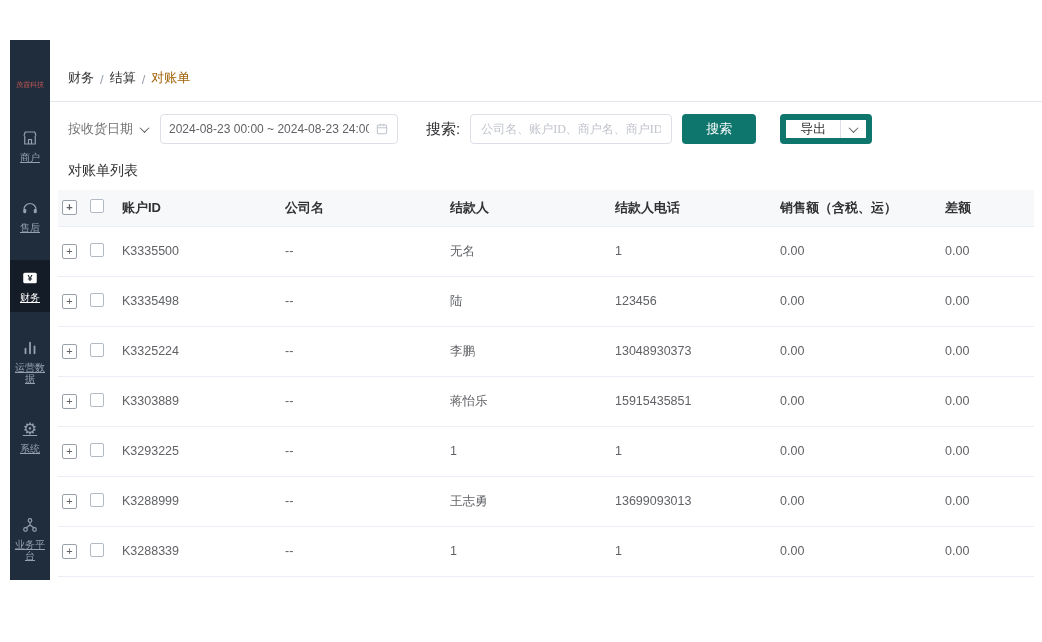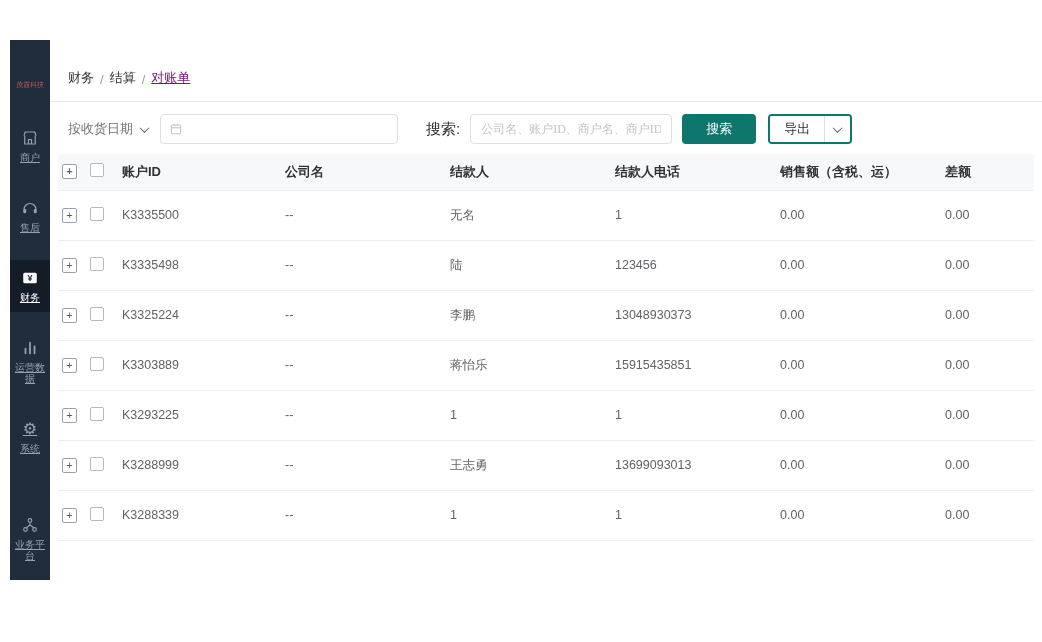--- a/index.html
+++ b/index.html
@@ -20,39 +20,39 @@
   .side-item .uni { font-size:16px; line-height:18px; }
   .side-item.active { background:#141c28; color:#ffffff; }
   .side-item.bottom { margin-top:auto; margin-bottom:10px; }
 
   
   .main { flex:1; display:flex; flex-direction:column; min-width:0; }
 
   .breadcrumb-bar { height:62px; display:flex; align-items:flex-end; padding:0 0 14px 18px;
                     border-bottom:1px solid #e4e7ed; font-size:13px; color:#303133; }
   .breadcrumb-bar .sep { color:#97a0ae; margin:0 6px; }
-  .breadcrumb-bar .current { color:#701a75;text-decoration:underline; }
+  .breadcrumb-bar .current { color:#a16207; }
 
   .filter-bar { display:flex; align-items:center; padding:12px 18px 10px 18px; gap:10px; }
   .date-type { display:flex; align-items:center; gap:8px; font-size:13px; color:#737373;
                cursor:pointer; margin-right:2px; }
   .chev { width:7px; height:7px; border-right:1.5px solid #606266; border-bottom:1.5px solid #606266;
           transform:rotate(45deg) translate(-1px,-1px); display:inline-block; }
   .date-input { width:238px; height:30px; border:1px solid #dcdfe6; border-radius:4px;
                 display:flex; align-items:center; padding:0 8px; gap:6px; }
   .date-input input { border:none; outline:none; flex:1; font-size:12px; color:#606266;
                       font-family:inherit; background:transparent; }
   .search-label { font-size:15px; color:#303133; margin-left:18px; }
   .search-input { width:202px; height:30px; border:1px solid #dcdfe6; border-radius:4px;
                   padding:0 10px; font-size:12px; color:#606266; outline:none; font-family:Liberation Serif, serif; }
   .search-input::placeholder { color:#c0c4cc; }
   .btn-primary { height:30px; padding:0 24px; background:#0f766e; color:#fff; border:none;
                  border-radius:4px; font-size:13px; cursor:pointer; font-family:inherit; }
-  .split-btn { display:flex; height:30px; border:2px solid #0f766e; border-radius:4px;
-               overflow:hidden; margin-left:2px; }
+  .split-btn { display:flex; height:30px; border:6px solid #0f766e; border-radius:4px;
+               overflow:hidden; margin-left:14px; }
   .split-btn .txt { padding:0 14px; display:flex; align-items:center; font-size:13px;
                     color:#303133; cursor:pointer; background:#fff; }
   .split-btn .drop { width:26px; display:flex; align-items:center; justify-content:center;
                      border-left:1px solid #dcdfe6; cursor:pointer; background:#fff; }
 
   .section-title { font-size:14px; color:#303133; font-weight:500; padding:8px 18px 10px 18px; }
 
   .table-wrap { margin:0 8px; }
   table { width:100%; border-collapse:collapse; table-layout:fixed; }
   th, td { text-align:left; font-weight:normal; padding:0; vertical-align:middle;
@@ -147,40 +147,42 @@
       <span class="current">对账单</span>
     </div>
 
     <div class="filter-bar">
       <div class="date-type">
         <span>按收货日期</span>
         <span class="chev"></span>
       </div>
 
       <div class="date-input">
+        <input value="2024-08-23 00:00 ~ 2024-08-23 24:00" style="">
         <svg class="cal-icon" viewBox="0 0 24 24" fill="none" stroke="#c0c4cc" stroke-width="1.8">
           <rect x="4" y="5" width="16" height="15" rx="2"></rect>
             <path d="M4 10h16M9 3v4M15 3v4"></path>
         </svg>
       </div>
 
       <span class="search-label">搜索:</span>
 
       <input class="search-input" placeholder="公司名、账户ID、商户名、商户ID" style="">
 
       <button class="btn-primary">搜索</button>
 
       <div class="split-btn">
         <span class="txt">导出</span>
         <span class="drop">
           <span class="chev"></span>
         </span>
       </div>
     </div>
 
+    <div class="section-title">对账单列表</div>
 
     <div class="table-wrap">
       <table>
         <colgroup>
           <col style="width:30px">
             <col style="width:34px">
           <col style="width:163px">
             <col style="width:165px">
             <col style="width:165px">
           <col style="width:165px">

